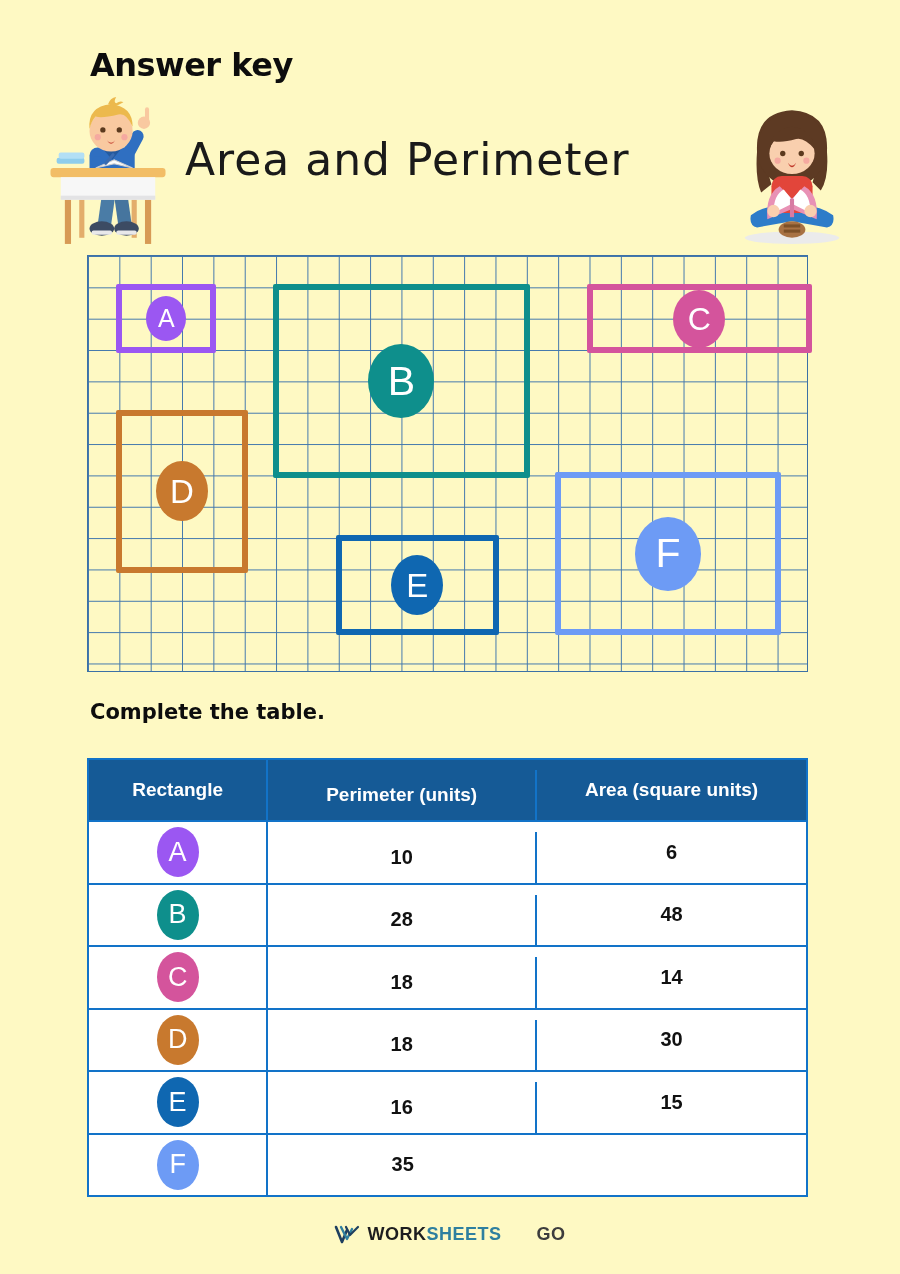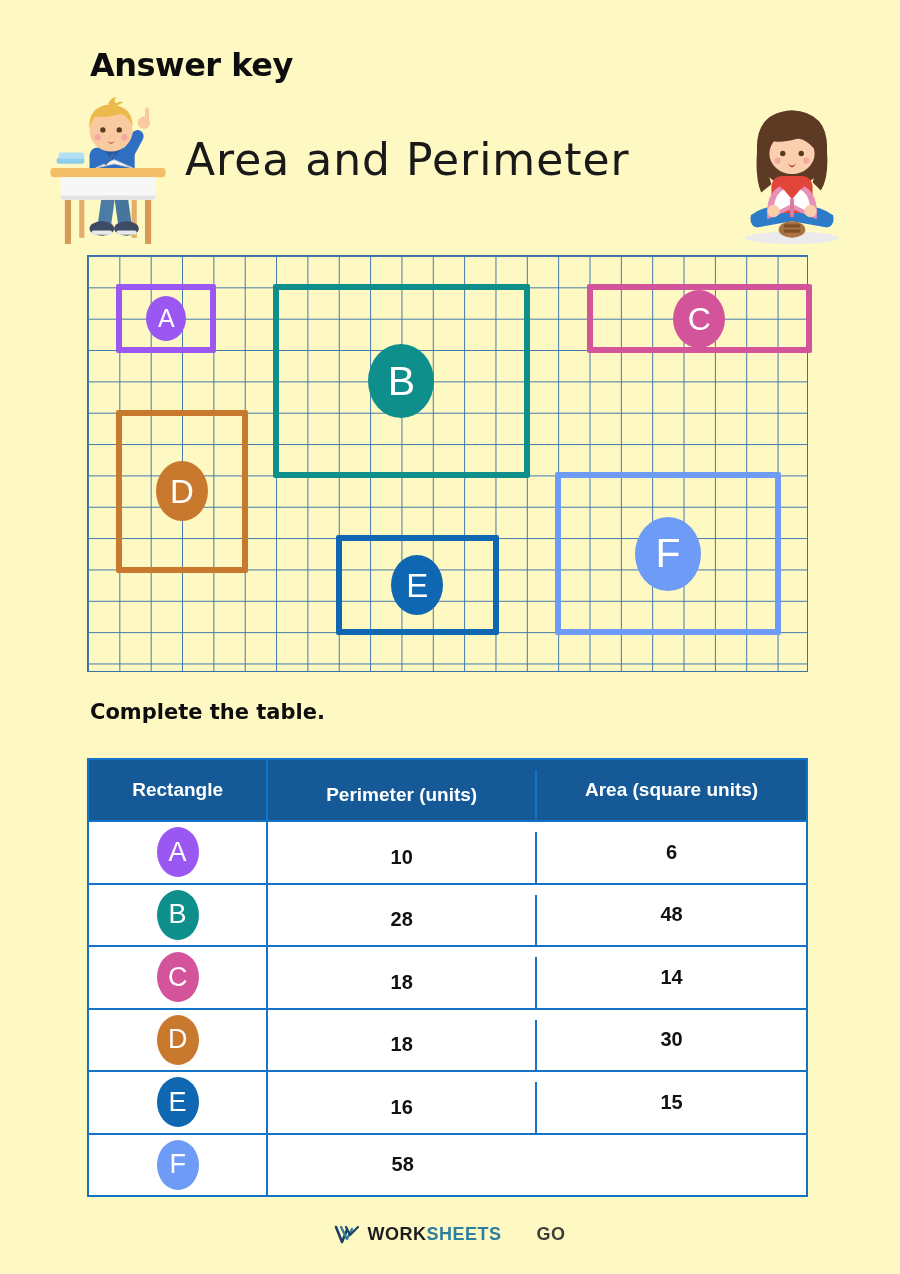--- a/index.html
+++ b/index.html
@@ -183,21 +183,21 @@
       <div class="cell col0">
           <div class="tbadge" style="background: rgb(15, 103, 177);">E</div>
         </div>
       <div class="cell col1 val">16</div>
       <div class="cell col2 val">15</div>
     </div>
     <div class="trow">
       <div class="cell col0">
           <div class="tbadge" style="background: rgb(109, 155, 245);">F</div>
         </div>
-      <div class="cell col2 val">58</div>
+      <div class="cell col2 val">35</div>
     </div>
   </div>
 
   <div class="footer">
     <svg width="26" height="20" viewBox="0 0 26 20">
       <path d="M2 2 L8 17 L13 5" fill="none" stroke="#1e3f5f" stroke-width="2.6" stroke-linecap="round" stroke-linejoin="round"></path>
       <path d="M7 2 L13 14 L18 4" fill="none" stroke="#2e7f9f" stroke-width="2.4" stroke-linecap="round" stroke-linejoin="round"></path>
       <path d="M12 2 L16 10 L24 2" fill="none" stroke="#1e3f5f" stroke-width="2.2" stroke-linecap="round" stroke-linejoin="round"></path>
     </svg>
     <div>

